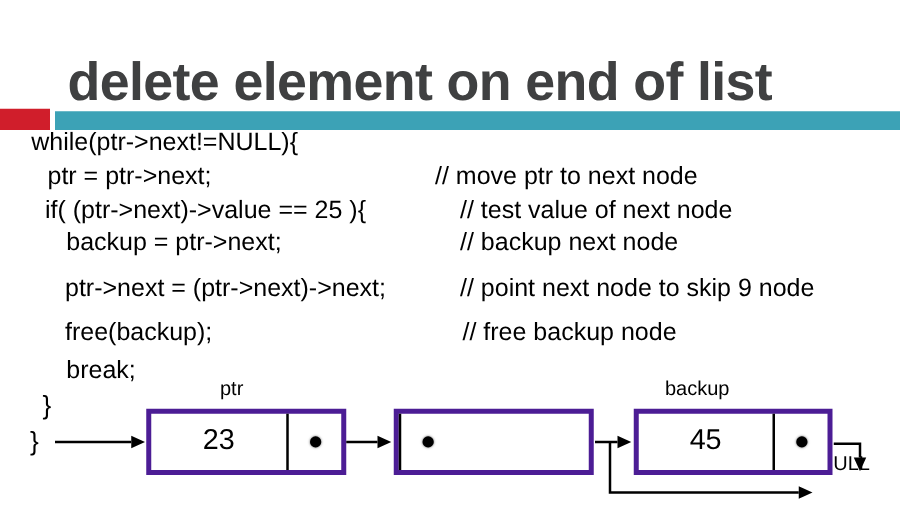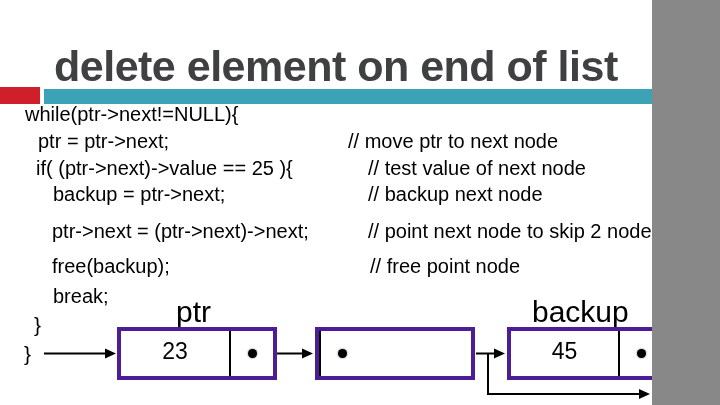--- a/index.html
+++ b/index.html
@@ -6,21 +6,21 @@
     --accent-red:#d01e2b;
     --accent-teal:#3ca2b6;
     --title-text:#3f4041;
     --body-text:#000000;
     --background:#ffffff;
   }
   html,body{margin:0;padding:0;}
   body{background:#888;}
   .slide{
     position:relative;
-    width:652px;height:405px;
+    width:720px;height:405px;
     background:var(--background);
     overflow:hidden;
     font-family:"Liberation Sans",sans-serif;
     color:var(--body-text);
   }
   .title{
     position:absolute;left:54px;top:45px;
     font-size:43px;line-height:43px;font-weight:bold;
     letter-spacing:-0.5px;
     color:var(--title-text);
@@ -37,21 +37,21 @@
   .cl,.cm{
     position:absolute;
     font-size:20px;line-height:20px;
     white-space:pre;
     color:var(--body-text);
     text-align:center;
   }
   .brace{font-size:21px;line-height:21px;}
   .dlabel{
     position:absolute;
-    font-size:30px;line-height:23px;
+    font-size:16px;line-height:23px;
     white-space:pre;
     color:var(--body-text);
   }
   .node{
     position:absolute;top:327px;height:53px;
     border:4px solid #4c1d95;background:#fff;
     box-sizing:border-box;
     display:flex;
   }
   .node .val{
@@ -89,22 +89,22 @@
     <div class="cl" style="left:53px;top:184px">backup = ptr-&gt;next;</div>
     <div class="cl" style="left:52px;top:221px">ptr-&gt;next = (ptr-&gt;next)-&gt;next;</div>
     <div class="cl" style="left:52px;top:256px">free(backup);</div>
     <div class="cl" style="left:53px;top:286px">break;</div>
     <div class="cl brace" style="left:34px;top:314px">}</div>
     <div class="cl brace" style="left:24px;top:343px">}</div>
 
     <div class="cm" style="left:348px;top:131px">// move ptr to next node</div>
     <div class="cm" style="left:368px;top:158px">// test value of next node</div>
     <div class="cm" style="left:368px;top:184px">// backup next node</div>
-    <div class="cm" style="left:368px;top:221px">// point next node to skip 2 node</div>
-    <div class="cm" style="left:370px;top:256px">// free point node</div>
+    <div class="cm" style="left:368px;top:221px">// point next node to skip 9 node</div>
+    <div class="cm" style="left:370px;top:256px">// free backup node</div>
   </div>
 
   <div>
 
     <div class="dlabel" style="left:176px;top:300px">ptr</div>
     <div class="dlabel" style="left:532px;top:300px">backup</div>
     <div class="dlabel" style="left:655px;top:360px">NULL</div>
 
     <div class="node" style="left:117px;width:160px">
       <div class="val">23</div>

